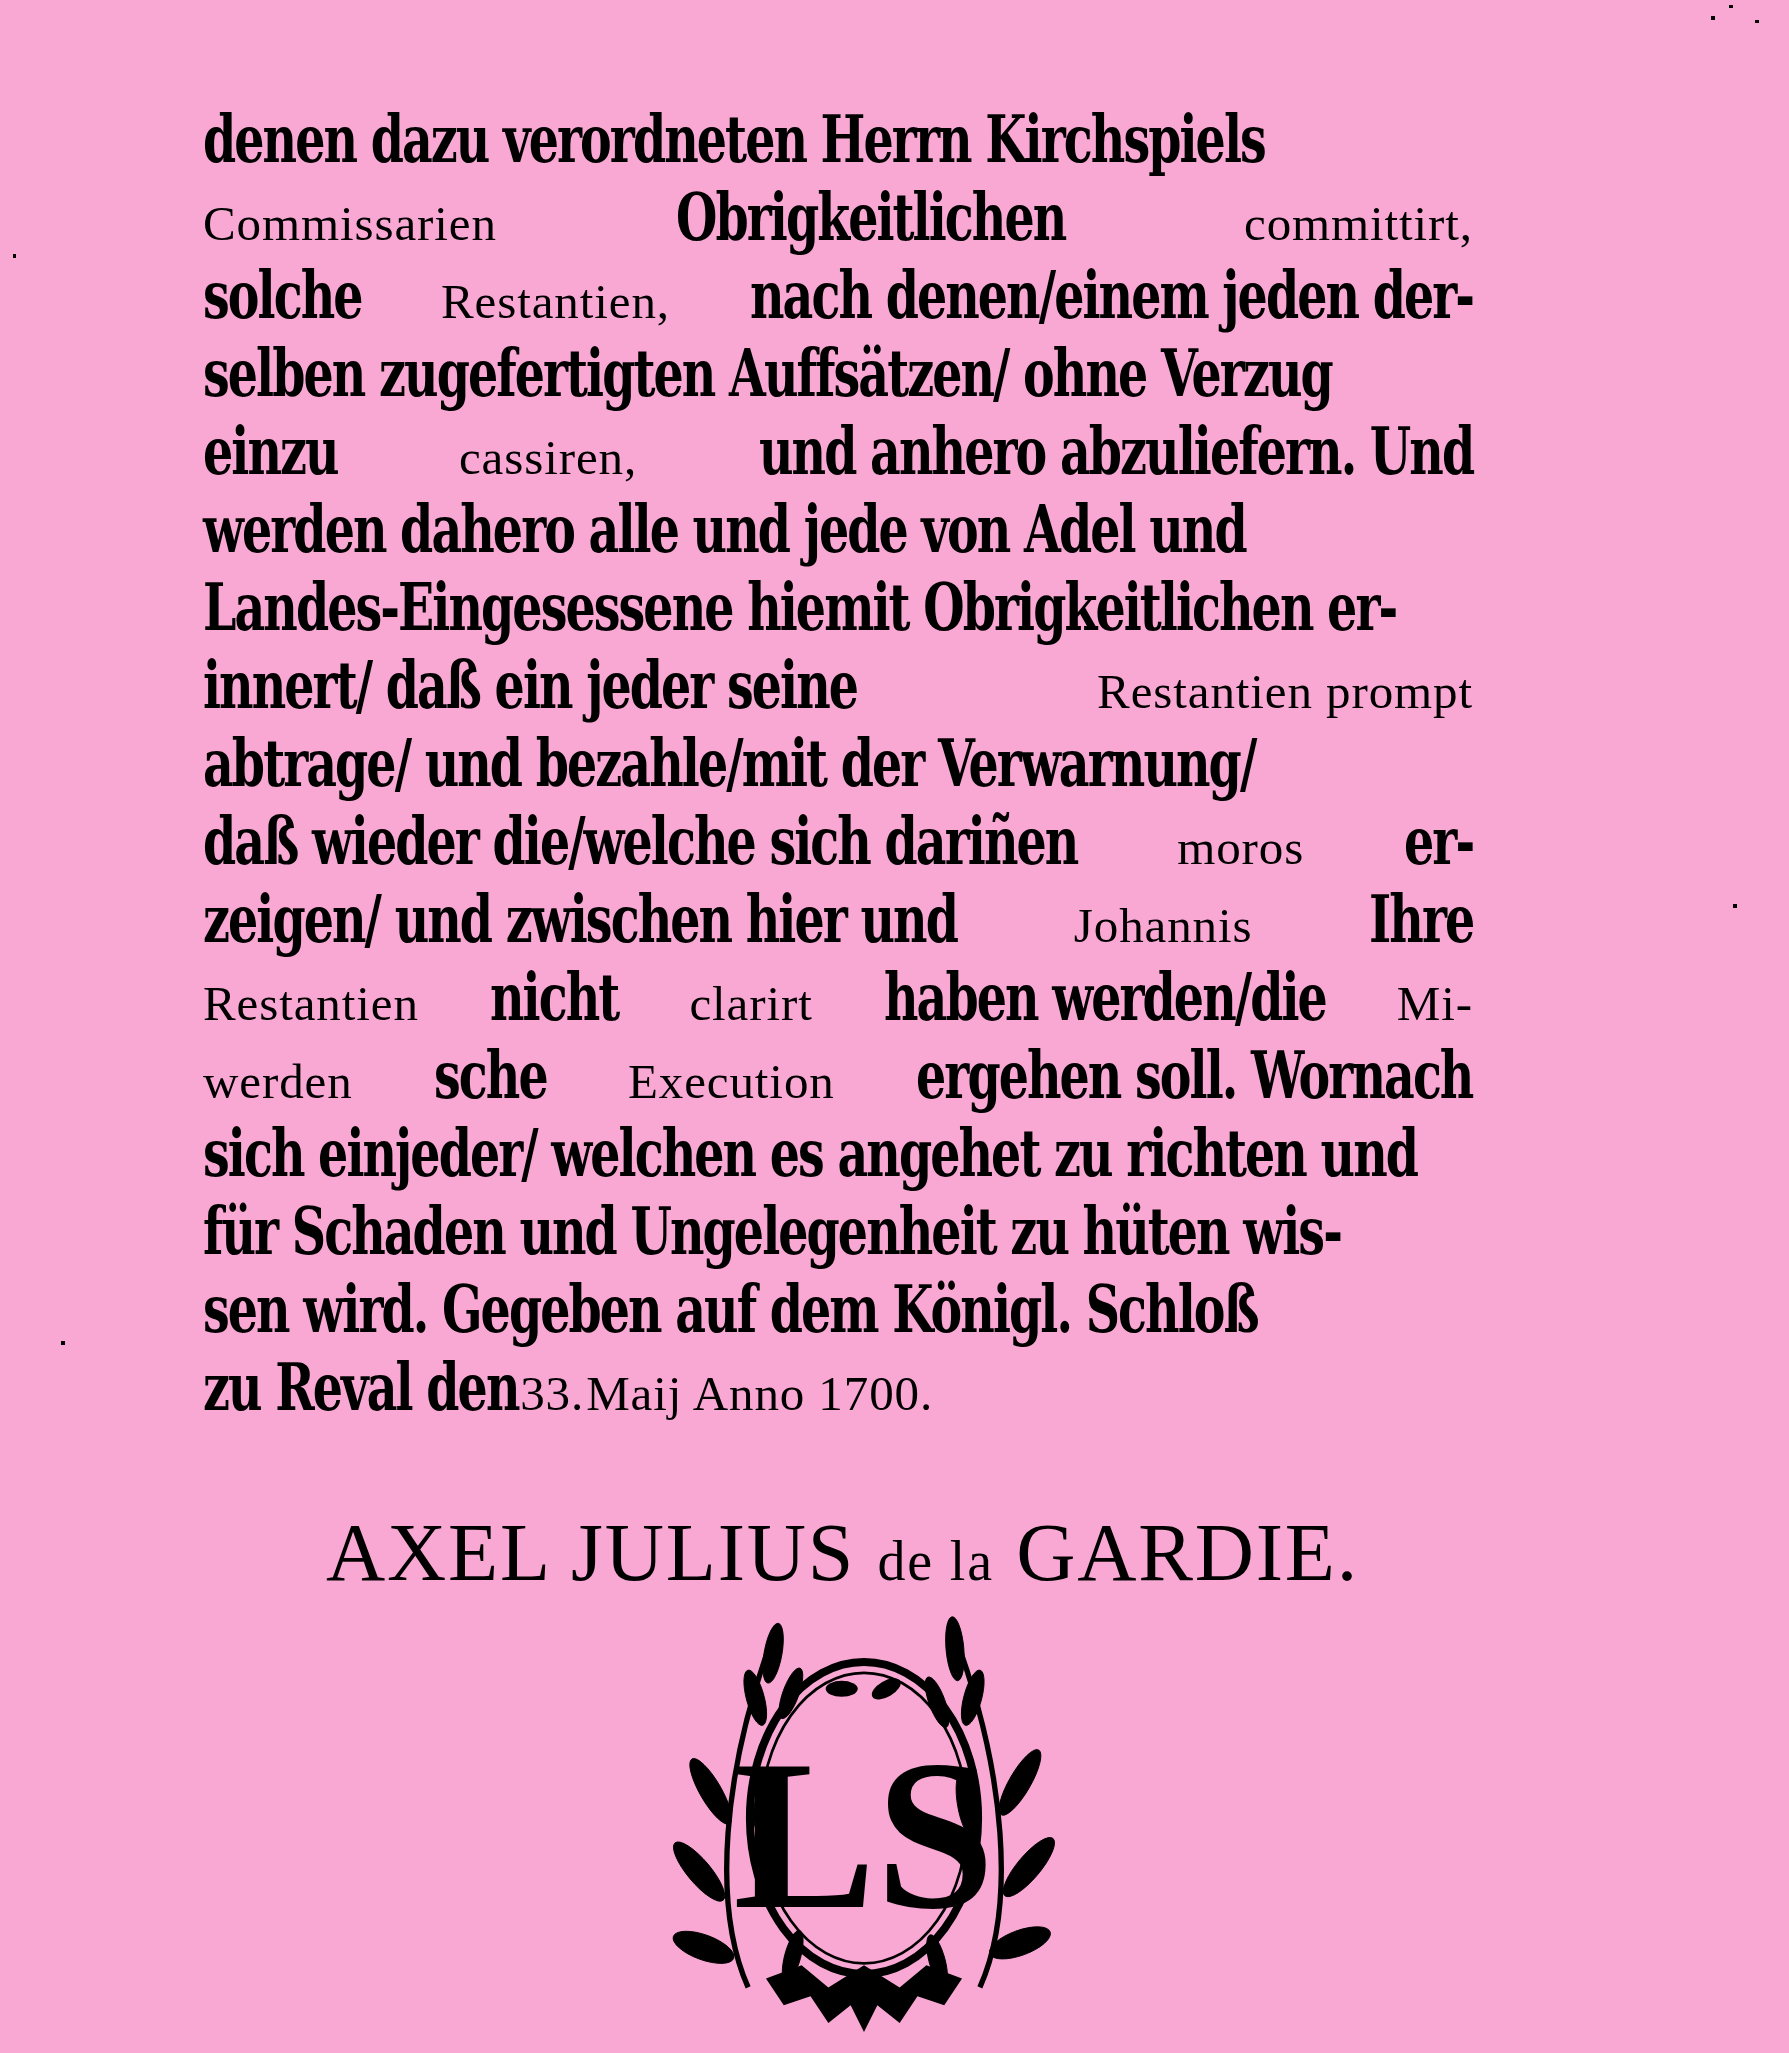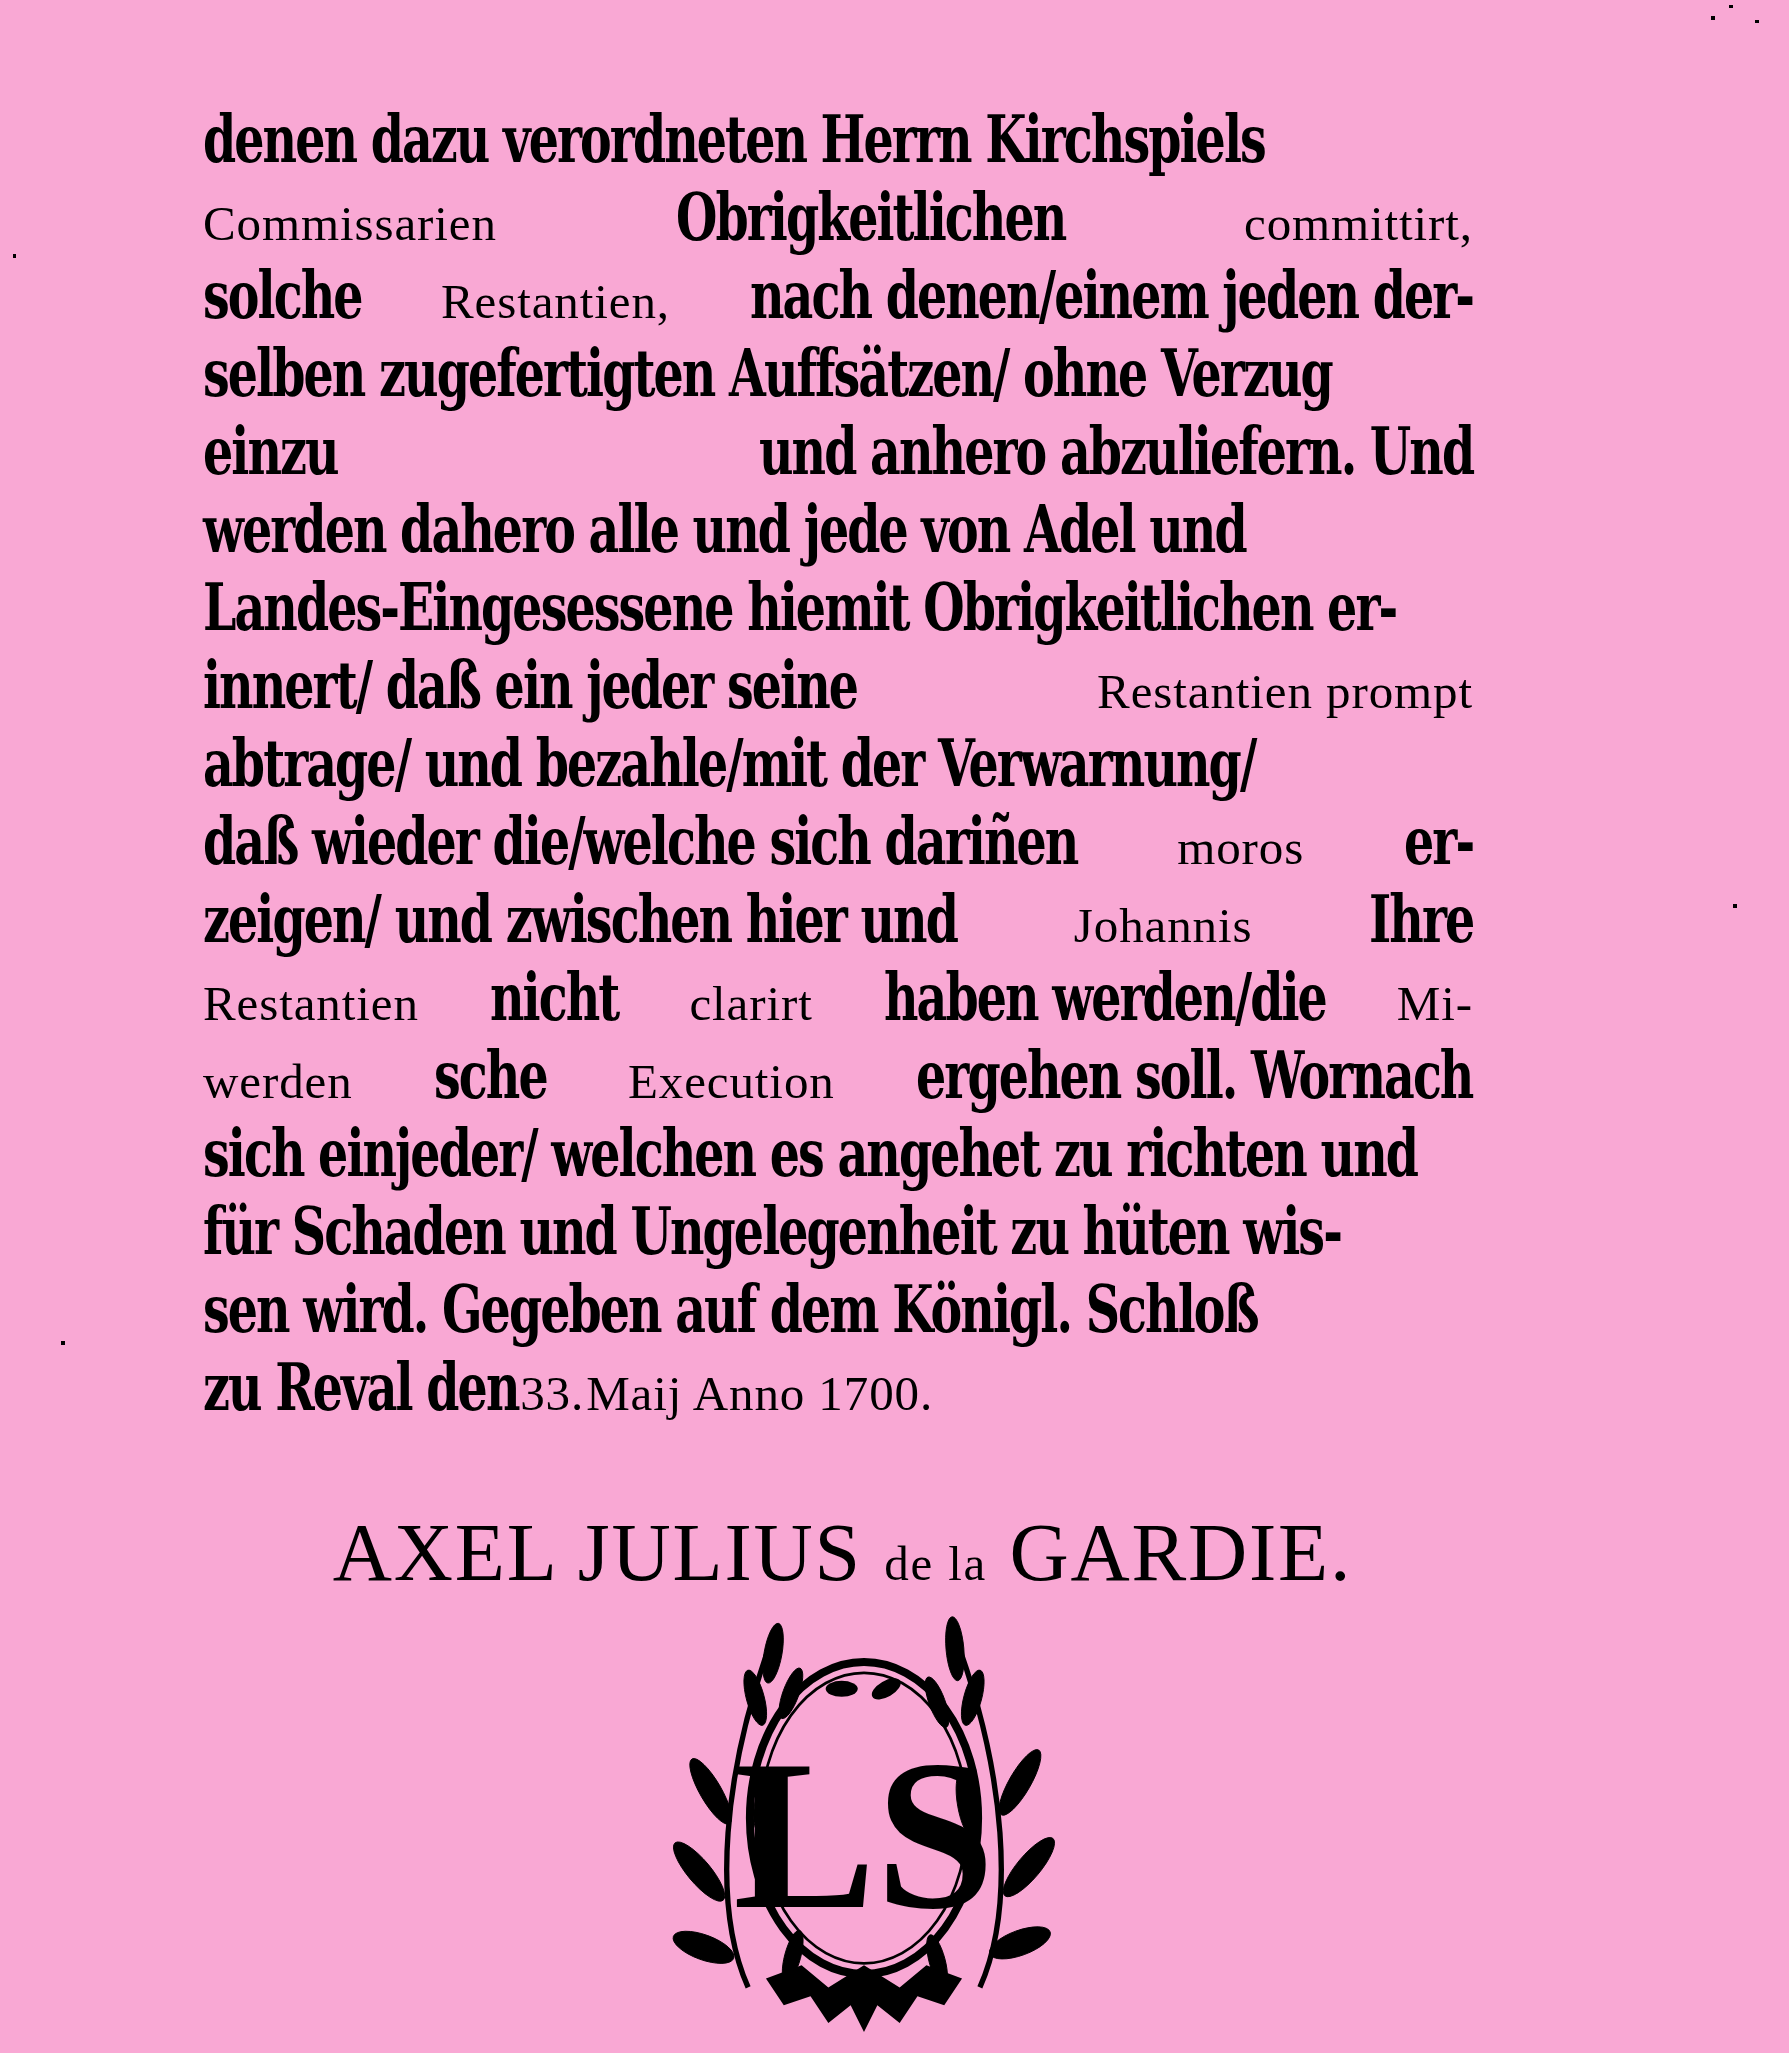--- a/index.html
+++ b/index.html
@@ -18,21 +18,21 @@
     letter-spacing: -2.7px; transform: scaleX(0.72); transform-origin: left center;
   }
   .ant {
     font-family: "Liberation Serif", serif; font-weight: normal; font-size: 49px;
     letter-spacing: 0.9px;
   }
   .signature {
     position: absolute; left: 241px; top: 1506px; width: 1203px; text-align: center;
     font-family: "Liberation Serif", serif; font-size: 82px; letter-spacing: 1.8px; white-space: nowrap;
   }
-  .signature .small { font-size: 49px; }
+  .signature .small { font-size: 56px; }
   .seal { position: absolute; left: 659px; top: 1613px; width: 410px; height: 428px; }
   .speck { position: absolute; width: 3.6px; height: 3.6px; background: #000; }
 </style>
 </head>
 <body>
 
 <div class="page">
 
   <div class="textblock" id="textblock">
       <div class="line">
@@ -46,20 +46,21 @@
       <div class="line">
         <span class="seg frak" style="margin-right: -62px;">solche</span>
         <span class="seg ant">Restantien,</span>
         <span class="seg frak" style="margin-right: -281px;">nach denen/einem jeden der-</span>
       </div>
       <div class="line">
         <span class="seg frak" style="margin-right: -439px;">selben zugefertigten Auffsätzen/ ohne Verzug</span>
       </div>
       <div class="line">
         <span class="seg frak" style="margin-right: -53px;">einzu</span>
+        <span class="seg ant">cassiren,</span>
         <span class="seg frak" style="margin-right: -278px;">und anhero abzuliefern.  Und</span>
       </div>
       <div class="line">
         <span class="seg frak" style="margin-right: -406px;">werden dahero alle und jede von Adel und</span>
       </div>
       <div class="line">
         <span class="seg frak" style="margin-right: -464px;">Landes-Eingesessene hiemit Obrigkeitlichen er-</span>
       </div>
       <div class="line">
         <span class="seg frak" style="margin-right: -254px;">innert/ daß ein jeder seine</span>

